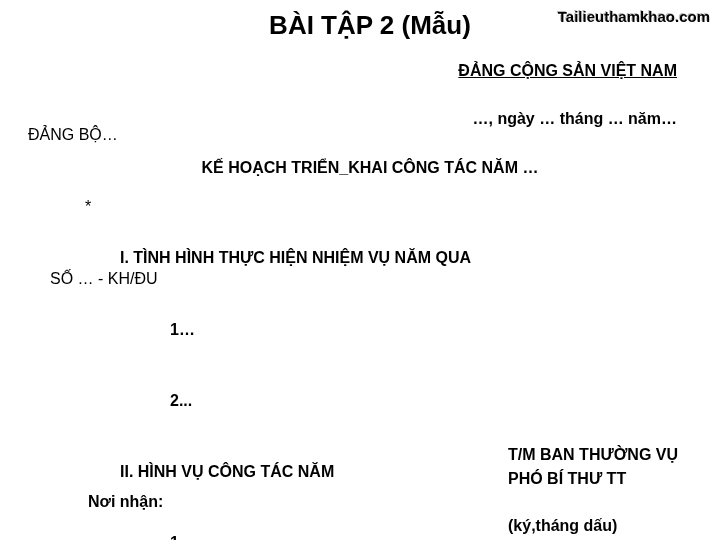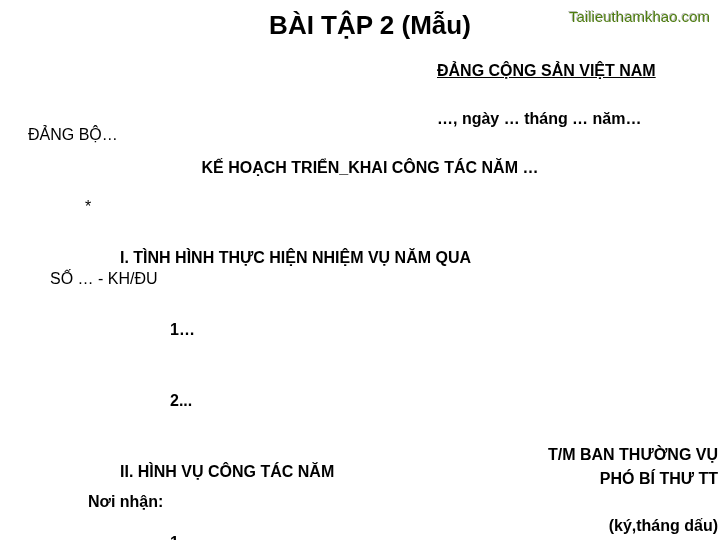--- a/index.html
+++ b/index.html
@@ -11,22 +11,22 @@
     background: #ffffff;
     font-family: "Liberation Sans", sans-serif;
     color: #000000;
     overflow: hidden;
   }
   .watermark {
     position: absolute;
     top: 8px;
     right: 10px;
     font-size: 15px;
-    font-weight: 400;
-    color: #4d7c0f;
+    font-weight: 700;
+    color: #000000;
     text-shadow: 1px 1px 0 #ffffff, -1px -1px 0 #b9b9b9;
     letter-spacing: 0px;
   }
   .main-title {
     position: absolute;
     top: 10px;
     left: 0;
     width: 740px;
     text-align: center;
     font-size: 26px;
@@ -41,21 +41,21 @@
     line-height: 24px;
     white-space: pre;
   }
   .hdr-left .star-line   { padding-left: 57px; }
   .hdr-left .number-line { padding-left: 22px; text-align: center; }
   .hdr-right {
     position: absolute;
     left: 437px;
     top: 59px;
     width: 240px;
-    text-align: left;
+    text-align: right;
     font-size: 16px;
     font-weight: 700;
     line-height: 24px;
   }
   .hdr-right .party-name { text-decoration: underline; }
   .hdr-right .spacer { height: 24px; }
   .hdr-right .date-line { }
   .doc-title {
     position: absolute;
     top: 159px;
@@ -83,21 +83,21 @@
     font-weight: 700;
     line-height: 23.7px;
     white-space: pre;
   }
   .footer-left .recipients-heading { }
   .footer-right {
     position: absolute;
     left: 508px;
     top: 443px;
     width: 210px;
-    text-align: right;
+    text-align: left;
     font-size: 16px;
     font-weight: 700;
     line-height: 23.7px;
   }
   .footer-right .spacer { height: 23.7px; }
 </style>
 </head>
 <body>
 
 <div class="page">

